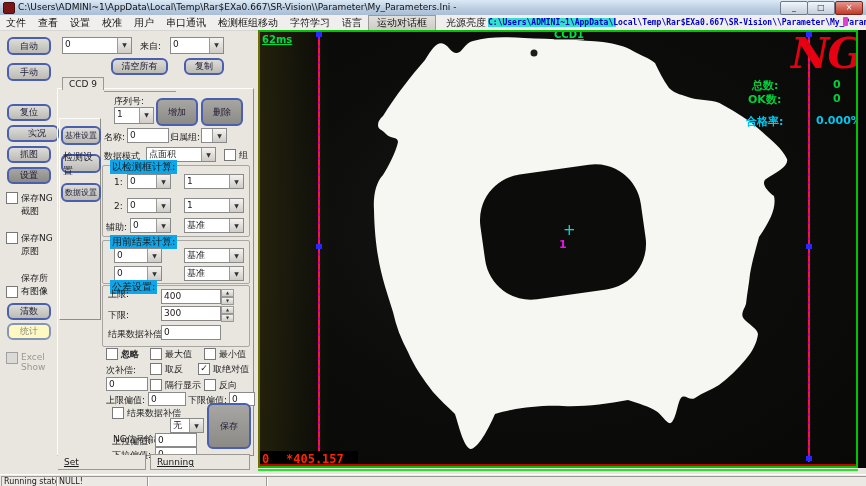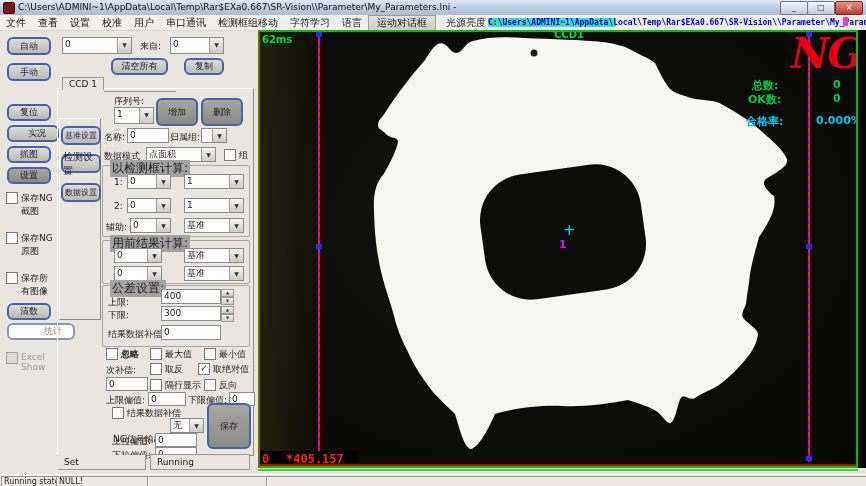--- a/index.html
+++ b/index.html
@@ -1,18 +1,18 @@
 <!DOCTYPE html>
 <html><head>
 <meta charset="utf-8">
 <style>
   html,body{margin:0;padding:0;}
   body{font-family:"DejaVu Sans","Liberation Sans",sans-serif;font-size:9px;color:#1a1a1a;}
   #win{position:relative;width:866px;height:486px;background:#e9e6e0;overflow:hidden;}
-  .abs{position:absolute;}
+  .abs{position:absolute;text-decoration:underline;}
 
   
   #titlebar{position:absolute;left:0;top:0;width:866px;height:15px;
     background:linear-gradient(#dce9f5,#b9cce0 60%,#a9bed4);border-bottom:1px solid #8fa4b8;}
   #appicon{position:absolute;left:3px;top:2px;width:10px;height:10px;background:#7a1616;border:1px solid #4a0d0d;border-radius:2px;}
   #title-text{position:absolute;left:18px;top:2px;font-size:9px;color:#111;white-space:nowrap;}
   .wbtn{position:absolute;top:1px;width:26px;height:12px;text-align:center;line-height:11px;font-size:8px;
     border:1px solid #6d7a88;border-radius:2px;background:linear-gradient(#f2f6fa,#c2cedc);color:#333;}
   #btn-close{background:linear-gradient(#e6968c,#c0392b);color:#fff;border-color:#7a251b;}
 
@@ -25,37 +25,37 @@
   #ini-path{margin-left:2px;font-family:"DejaVu Sans Mono","Liberation Mono",monospace;font-weight:bold;font-size:8px;
     color:#0000cd;overflow:hidden;white-space:nowrap;max-width:408px;
     background:linear-gradient(90deg,#36dfc8 0 128px,rgba(0,0,0,0) 128px);}
   #caret-marker{position:absolute;left:843px;top:17px;width:5px;height:9px;background:#e23ed0;border-radius:1px;}
 
   
   .btn{position:absolute;display:flex;align-items:center;justify-content:center;
     background:linear-gradient(#dedcd7,#bcbab4);border:2px solid #4a5fae;border-radius:6px;
     color:#20203a;font-size:9px;letter-spacing:0;}
   .btn.dark{background:linear-gradient(#a8a6a2,#8c8a86);}
-  .btn.disabled{background:#ffffff;color:#8b8983;border-color:#8595b5;padding-left:24px;}
+  .btn.disabled{background:#fef9c3;color:#8b8983;border-color:#8595b5;}
   .cb{position:absolute;display:flex;align-items:flex-start;}
   .cbx{width:10px;height:10px;background:#fff;border:1px solid #787878;flex:none;margin-right:3px;
     font-size:9px;line-height:9px;text-align:center;color:#222;overflow:hidden;}
   .cbl{color:#222;}
   .cb.gray .cbx{background:#dcdad6;border-color:#a0a0a0;}
   .cb.gray .cbl{color:#9a9890;}
 
   
   .lbl{position:absolute;color:#1a1a1a;white-space:nowrap;}
   .inp{position:absolute;background:#fff;border:1px solid #8a8a8a;font-size:9px;line-height:13px;padding-left:2px;overflow:hidden;}
   .dd{position:absolute;background:#fff;border:1px solid #8a8a8a;display:flex;overflow:hidden;}
   .ddv{flex:1;font-size:9px;line-height:13px;padding-left:2px;overflow:hidden;}
   .dda{width:13px;flex:none;background:linear-gradient(#f4f3f1,#cfccc6);border-left:1px solid #9a9a96;
     font-size:6px;text-align:center;line-height:13px;color:#333;}
   .grp{position:absolute;border:1px solid #a8a6a0;border-radius:2px;}
-  .grp-t{position:absolute;top:-6px;left:7px;background:#a3a3a3;padding:0 2px;font-size:12px;color:#1a1a1a;}
+  .grp-t{position:absolute;top:-6px;left:7px;background:#0ea5e9;padding:0 2px;font-size:10px;color:#1a1a1a;}
   .spin{position:absolute;width:13px;display:flex;flex-direction:column;}
   .spin span{flex:1;background:linear-gradient(#f4f3f1,#cfccc6);border:1px solid #9a9a96;font-size:4px;
     line-height:6px;text-align:center;color:#333;}
   .frame3d{position:absolute;border:1px solid;border-color:#fcfcfa #8f8d88 #8f8d88 #fcfcfa;}
   .tabbox{position:absolute;background:#e9e6e0;border:1px solid #9a9890;border-bottom:none;font-size:9px;padding:1px 6px;}
 
   
   #camera{position:absolute;left:258px;top:30px;width:600px;height:438px;box-sizing:border-box;
     border-top:2px solid #00c400;border-right:2px solid #00c400;border-bottom:2px solid #00c400;border-left:2px solid #6e6e00;
     background:radial-gradient(ellipse at 45% 45%,#171715 0%,#0c0c0a 55%,#080807 100%);overflow:hidden;}
@@ -120,21 +120,21 @@
   <div class="btn dark" style="left:7px;top:167px;width:40px;height:13px;">设置</div>
 
   <div class="cb" style="left:6px;top:192px;width:48px;">
     <span class="cbx"></span>
     <span class="cbl" style="width:32px;">保存NG截图</span>
   </div>
   <div class="cb" style="left:6px;top:232px;width:48px;">
     <span class="cbx"></span>
     <span class="cbl" style="width:32px;">保存NG原图</span>
   </div>
-  <div class="cb" style="left:6px;top:272px;width:48px;">
+  <div class="cb" style="left:6px;top:272px;width:48px;align-items:flex-end;">
     <span class="cbx"></span>
     <span class="cbl" style="width:32px;">保存所有图像</span>
   </div>
 
   <div class="btn" style="left:7px;top:303px;width:40px;height:13px;">清数</div>
   <div class="btn disabled" style="left:7px;top:323px;width:40px;height:13px;">统计</div>
   <div class="cb gray" style="left:6px;top:352px;width:48px;">
     <span class="cbx"></span>
     <span class="cbl" style="width:34px;">Excel Show</span>
   </div>
@@ -147,21 +147,21 @@
     <span class="dda">▼</span>
   </div>
   <span class="lbl" style="left:140px;top:40px;">来自:</span>
   <div class="dd" style="left:170px;top:37px;width:52px;height:15px;">
     <span class="ddv">0</span>
     <span class="dda">▼</span>
   </div>
   <div class="btn" style="left:111px;top:58px;width:53px;height:13px;">清空所有</div>
   <div class="btn" style="left:184px;top:58px;width:36px;height:13px;">复制</div>
 
-  <div class="tabbox" style="left:62px;top:77px;">CCD 1</div>
+  <div class="tabbox" style="left:62px;top:77px;">CCD 9</div>
   <div class="abs" style="left:104px;top:91px;width:72px;height:1px;background:#9a9890;"></div>
 
   <span class="lbl" style="left:114px;top:95px;">序列号:</span>
   <div class="dd" style="left:114px;top:107px;width:38px;height:15px;">
     <span class="ddv">1</span>
     <span class="dda">▼</span>
   </div>
   <div class="btn dark" style="left:156px;top:98px;width:38px;height:24px;">增加</div>
   <div class="btn dark" style="left:201px;top:98px;width:38px;height:24px;">删除</div>
 
@@ -234,21 +234,21 @@
     <span class="dda">▼</span>
   </div>
   <div class="dd" style="left:184px;top:266px;width:58px;height:13px;">
     <span class="ddv">基准</span>
     <span class="dda">▼</span>
   </div>
 
   <div class="grp" style="left:102px;top:285px;width:146px;height:60px;">
     <span class="grp-t">公差设置:</span>
   </div>
-  <span class="lbl" style="left:108px;top:296px;">上限:</span>
+  <span class="lbl" style="left:108px;top:288px;">上限:</span>
   <div class="inp" style="left:161px;top:289px;width:56px;height:13px;">400</div>
   <div class="spin" style="left:221px;top:289px;height:15px;">
     <span>▲</span>
     <span>▼</span>
   </div>
   <span class="lbl" style="left:108px;top:309px;">下限:</span>
   <div class="inp" style="left:161px;top:306px;width:56px;height:13px;">300</div>
   <div class="spin" style="left:221px;top:306px;height:15px;">
     <span>▲</span>
     <span>▼</span>

